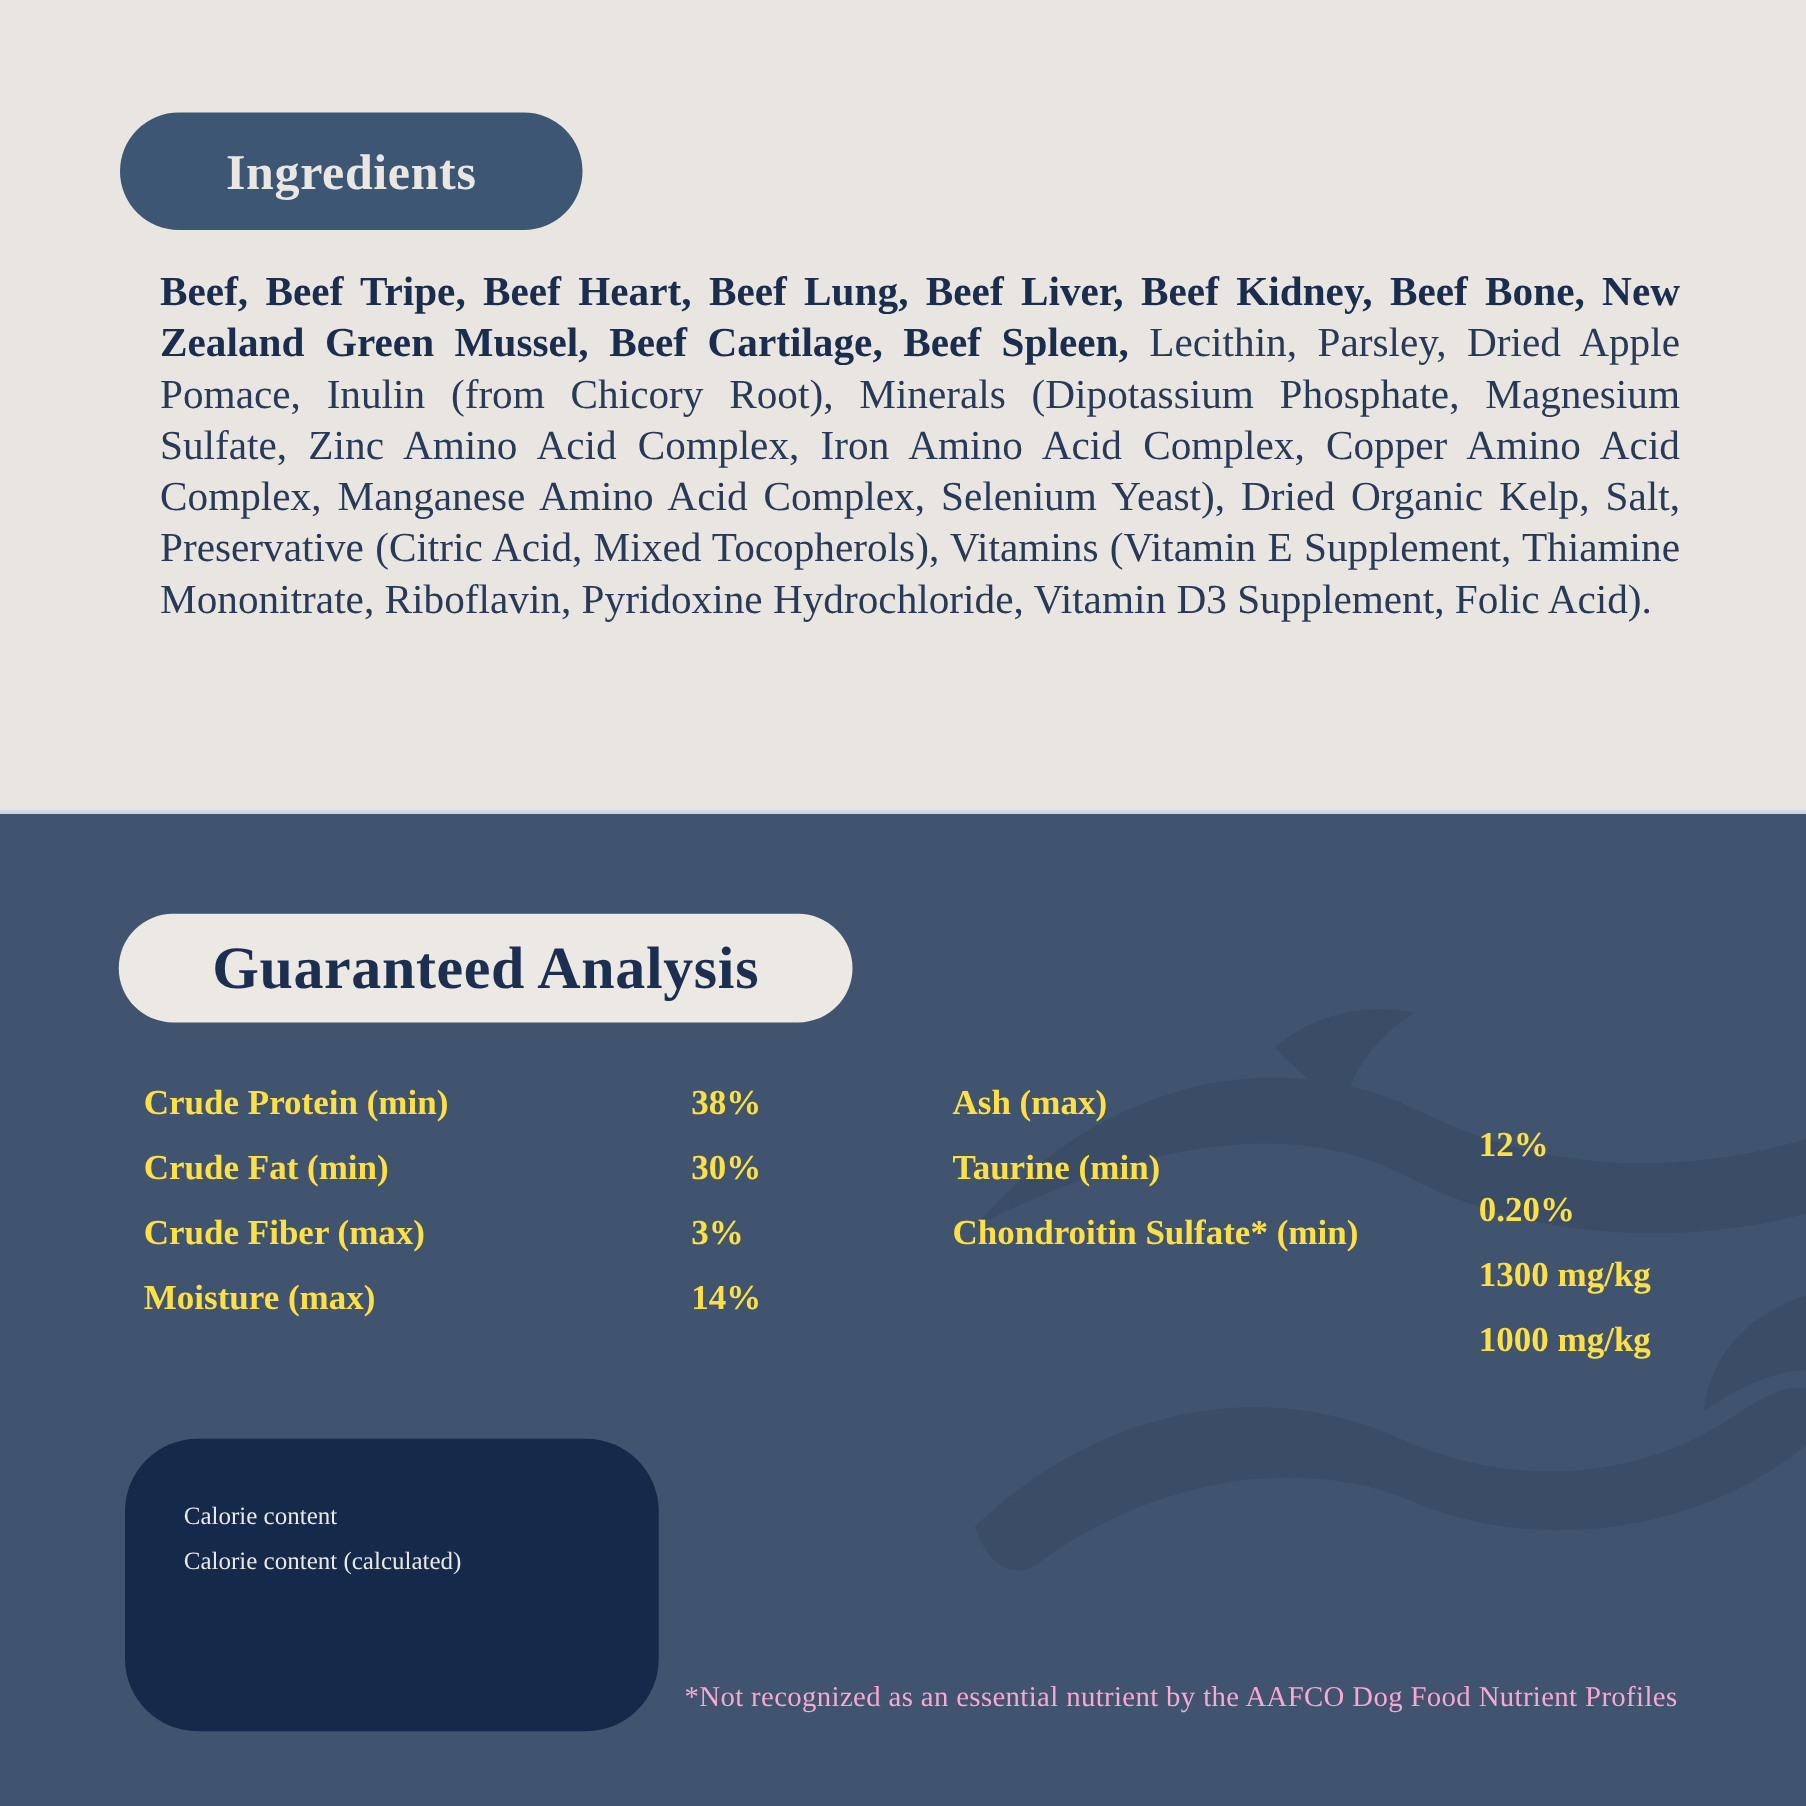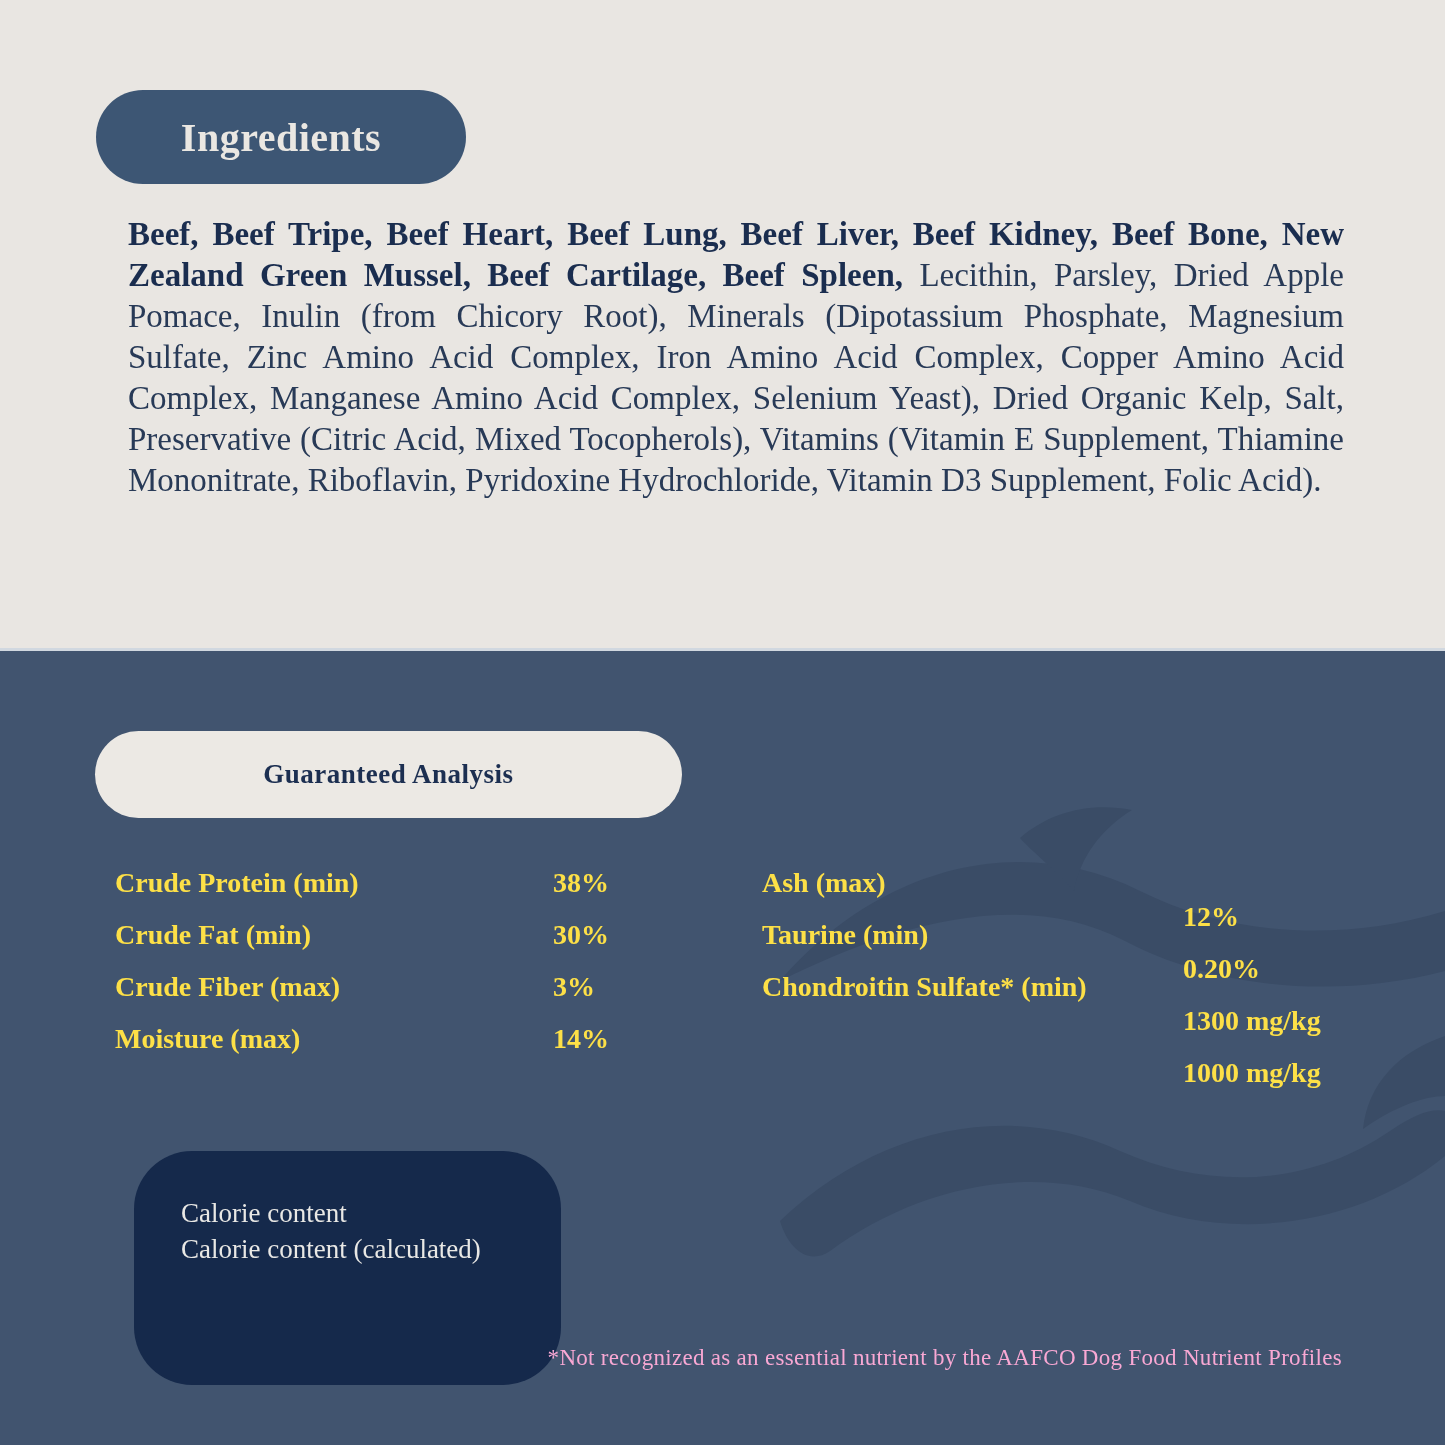--- a/index.html
+++ b/index.html
@@ -63,21 +63,21 @@
     position: absolute;
     left: 770px; top: 145px;
     width: 675px; height: 480px;
   }
   .ga-pill {
     left: 95px; top: 80px;
     width: 587px; height: 87px;
     background: #ECE9E4;
     border-radius: 44px;
     color: #1C2F51;
-    font-size: 27px;
+    font-size: 48px;
   }
   .ga-row-label, .ga-row-value {
     position: absolute;
     font-size: 28px;
     font-weight: 700;
     color: #fde047;
     line-height: 34px;
     white-space: nowrap;
   }
   
@@ -87,24 +87,23 @@
   .col-right-label { left: 762px; }
   .col-right-value { left: 1183px; margin-top: 34px; }
 
   .calorie-box {
     position: absolute;
     left: 100px; top: 500px;
     width: 427px; height: 234px;
     background: #15294B;
     border-radius: 58px;
     color: #E9E8E5;
-    font-size: 27px;
+    font-size: 20px;
     line-height: 36px;
     padding: 44px 0 0 47px;
-    margin-left: 34px;
   }
   .calorie-box .values { margin-top: 17px; }
 
   .footnote {
     position: absolute;
     right: 103px; top: 694px;
     font-size: 23px;
     color: #f9a8d4;
     letter-spacing: 0.3px;
     white-space: nowrap;

